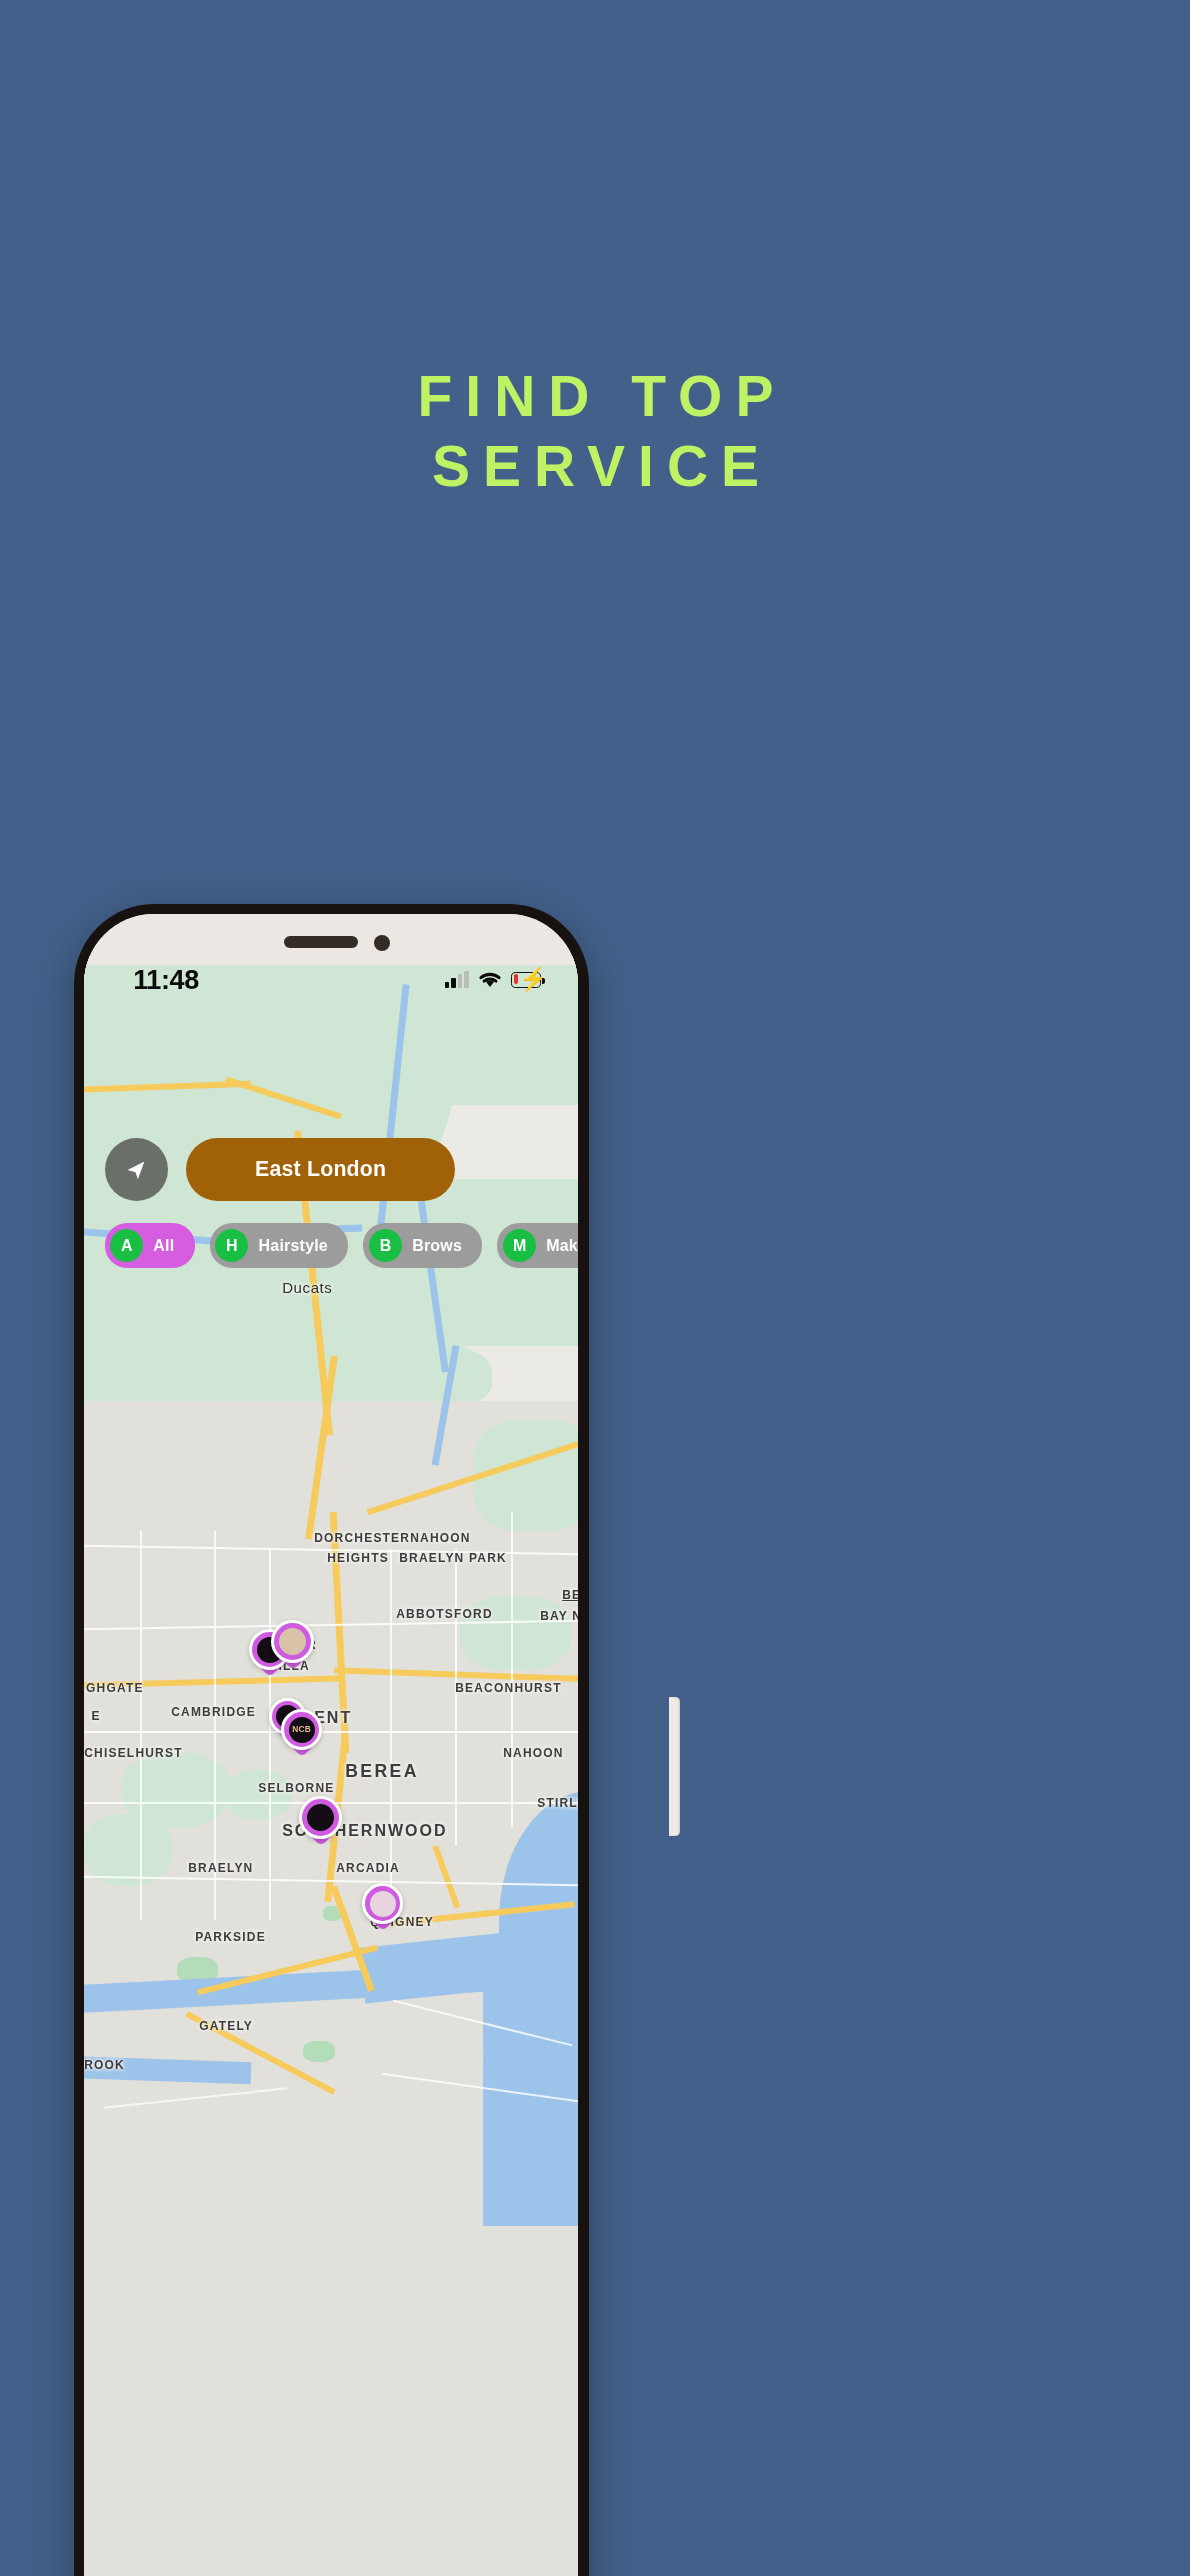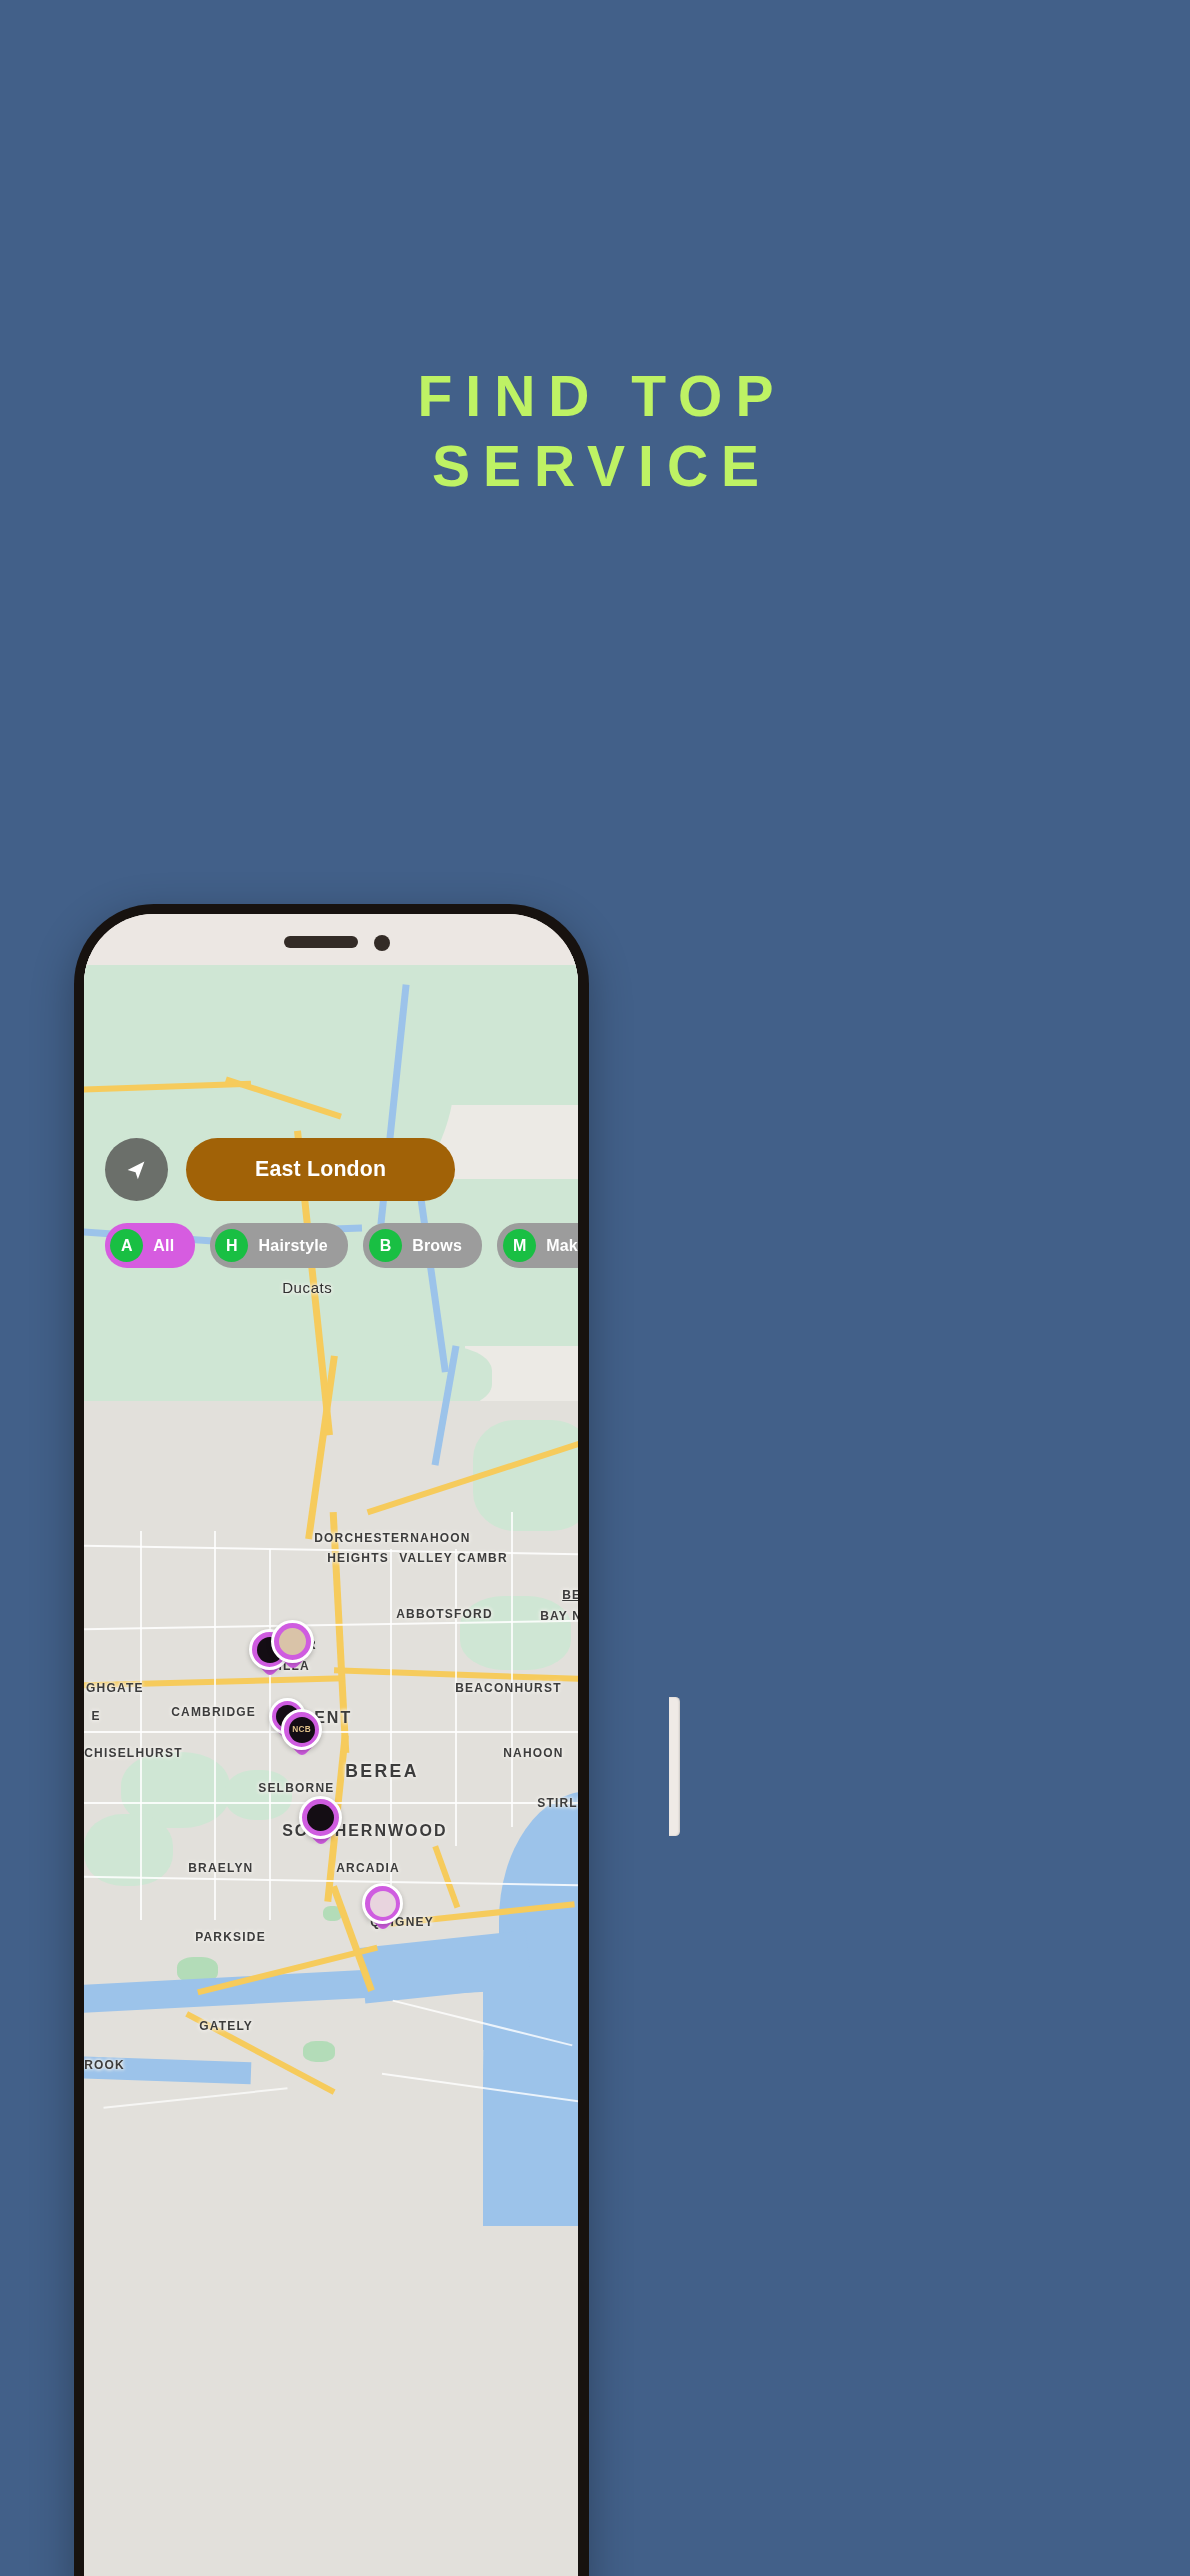--- a/index.html
+++ b/index.html
@@ -282,21 +282,21 @@
           <div class="road-w" style="left:427px;top:556px;width:1.9px;height:315px;opacity:.8;"></div>
           <div class="road-w" style="left:306px;top:1066px;width:185px;height:1.9px;transform:rotate(14deg);opacity:.8;"></div>
           <div class="road-w" style="left:297px;top:1131px;width:204px;height:1.9px;transform:rotate(8deg);opacity:.8;"></div>
           <div class="road-w" style="left:18.5px;top:1141px;width:185px;height:1.9px;transform:rotate(-6deg);opacity:.7;"></div>
         </div>
 
         <div class="map-layer" id="map-labels">
             <div class="map-label sm" style="left: 230px; top: 575px;">DORCHESTER</div>
             <div class="map-label sm" style="left: 243px; top: 595px;">HEIGHTS</div>
             <div class="map-label sm" style="left: 326px; top: 575px;">NAHOON</div>
-            <div class="map-label sm" style="left: 315px; top: 595px;">VALLEY CAMBR</div>
+            <div class="map-label sm" style="left: 315px; top: 595px;">BRAELYN PARK</div>
             <div class="map-label sm" style="left: 312px; top: 651px;">ABBOTSFORD</div>
             <div class="map-label sm" style="left: 478px; top: 632px; text-decoration: underline;">BEAC</div>
             <div class="map-label sm" style="left: 456px; top: 653px;">BAY N</div>
             <div class="map-label sm" style="left: 182px; top: 682px;">CAMBR</div>
             <div class="map-label sm" style="left: 185px; top: 703px;">VILLA</div>
             <div class="map-label sm" style="left: 1.9px; top: 725px;">GHGATE</div>
             <div class="map-label sm" style="left: 371px; top: 725px;">BEACONHURST</div>
             <div class="map-label sm" style="left: 7.4px; top: 753px;">E</div>
             <div class="map-label sm" style="left: 87px; top: 749px;">CAMBRIDGE</div>
             <div class="map-label lgs" style="left: 230px; top: 753px;">ENT</div>
@@ -349,20 +349,40 @@
             </div>
             <div class="pin" style="left: 278px; top: 927px; width: 41px;">
               <div class="pin-tail" style="width: 21px; height: 21px; top: 22.4px; border-radius: 0px 0px 5.7px;"></div>
               <div class="pin-head">
                 <div class="pin-photo light"></div>
               </div>
             </div>
           </div>
       </div>
 
+      <div id="statusbar">
+        <div id="status-time">11:48</div>
+        <div id="status-icons">
+          <div id="signal-icon">
+            <i></i>
+              <i></i>
+              <i></i>
+              <i></i>
+          </div>
+          <svg width="24" height="17.6" viewBox="0 0 26 19">
+            <path d="M13 17.4 L8.6 11.6 a7.3 7.3 0 0 1 8.8 0 Z" fill="#0b0b0b"></path>
+            <path d="M3.2 7.2 A15 15 0 0 1 22.8 7.2" stroke="#0b0b0b" stroke-width="3.4" fill="none" stroke-linecap="round"></path>
+            <path d="M6.6 11.0 A10 10 0 0 1 19.4 11.0" stroke="#0b0b0b" stroke-width="3.2" fill="none" stroke-linecap="round"></path>
+          </svg>
+          <div id="battery-icon">
+            <div id="battery-fill"></div>
+            <div id="battery-bolt">⚡</div>
+          </div>
+        </div>
+      </div>
 
       <div id="locate-button">
         <svg width="28" height="28" viewBox="0 0 30 30">
           <path d="M24 6 L6 15 L14.5 17.5 L17 25 Z" fill="#ffffff"></path>
         </svg>
       </div>
 
       <div id="search-pill">
         <span>East London</span>
       </div>

